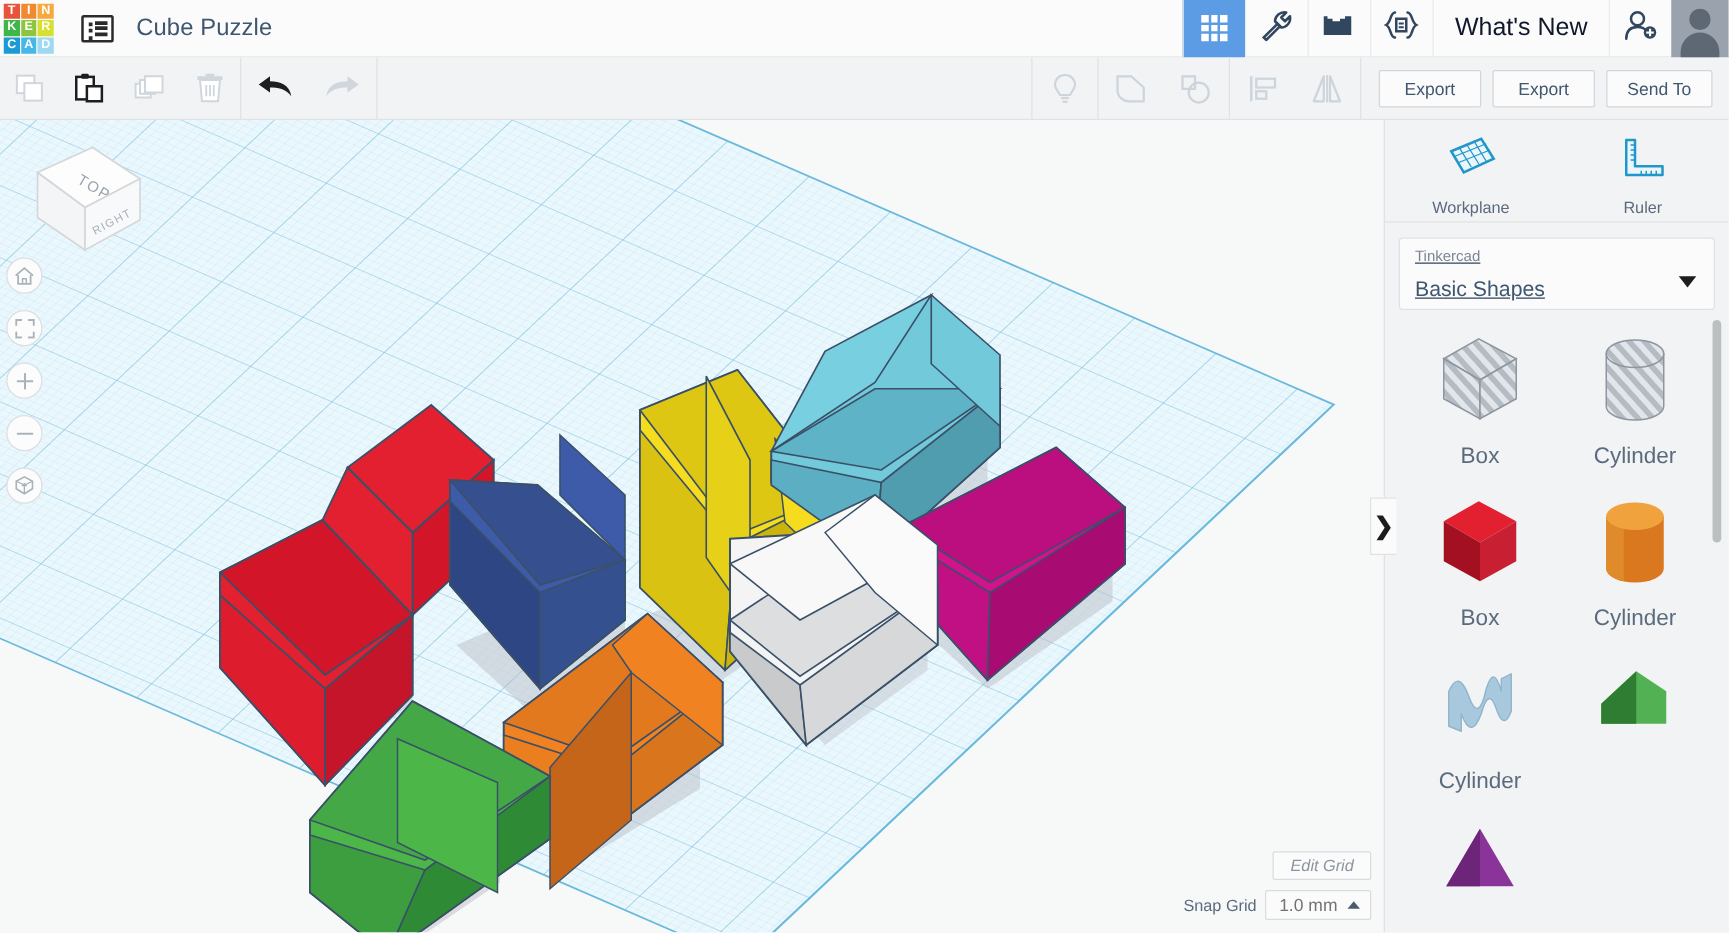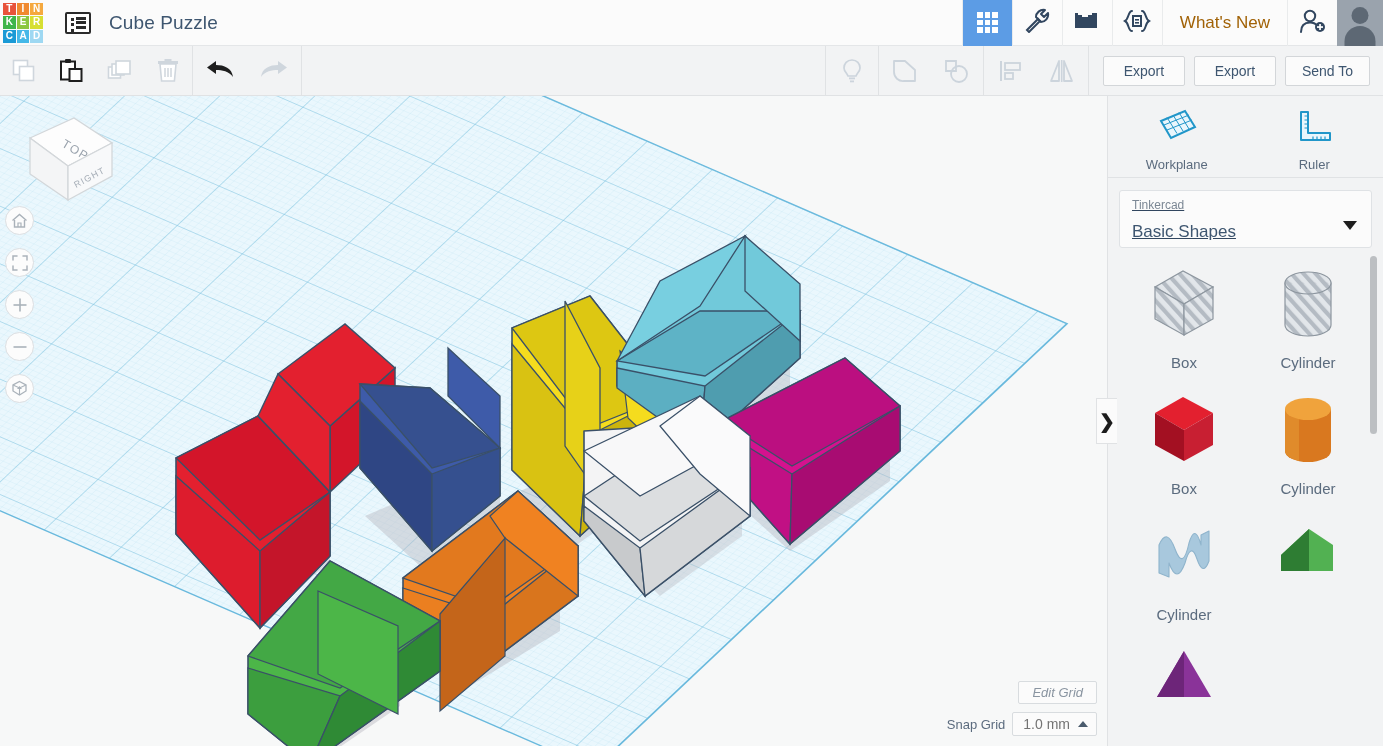--- a/index.html
+++ b/index.html
@@ -55,21 +55,21 @@
     border-left: 1px solid #e9ebec; cursor: pointer; background: transparent;
   }
   .tb-btn.active { background: #5c9ce5; }
   .tb-grid {
     width: 21px; height: 21px; display: grid;
     grid-template-columns: repeat(3,1fr); grid-template-rows: repeat(3,1fr); gap: 2px;
   }
   .tb-grid i { background: #fff; display: block; }
   .whatsnew {
     display: flex; align-items: center; padding: 0 17px; height: 46px;
-    border-left: 1px solid #e9ebec; color: #a16207; font-size: 17px; cursor: pointer;
+    border-left: 1px solid #e9ebec; color: #0f172a; font-size: 20px; cursor: pointer;
     white-space: nowrap;
   }
   .avatar {
     width: 46px; height: 46px; border-radius: 0; overflow: hidden;
     background: #9aa3ad; position: relative; cursor: pointer;
   }
   .avatar::before {
     content:""; position:absolute; left:50%; top:7px; width:17px; height:17px;
     border-radius:50%; background:#5d6874; transform:translateX(-50%);
   }
@@ -170,21 +170,21 @@
     position: absolute; left: 0; top: 155px; width: 276px; height: 495px;
     overflow: hidden; padding: 12px 14px 0 14px;
   }
   .shape-grid {
     display: grid; grid-template-columns: 1fr 1fr; row-gap: 18px;
   }
   .shape-cell {
     display: flex; flex-direction: column; align-items: center; cursor: pointer;
   }
   .shape-art { height: 82px; display:flex; align-items:center; justify-content:center; }
-  .shape-label { font-size: 15px; color: #5b6b7e; margin-top: 9px; }
+  .shape-label { font-size: 18px; color: #5b6b7e; margin-top: 9px; }
   .rp-scrollbar {
     position: absolute; right: 6px; top: 160px; width: 7px; height: 490px;
   }
   .rp-thumb {
     position: absolute; top: 0; left: 0; width: 7px; height: 178px;
     background: #bcbfc2; border-radius: 4px; cursor: pointer;
   }
 </style>
 </head>
 <body>

